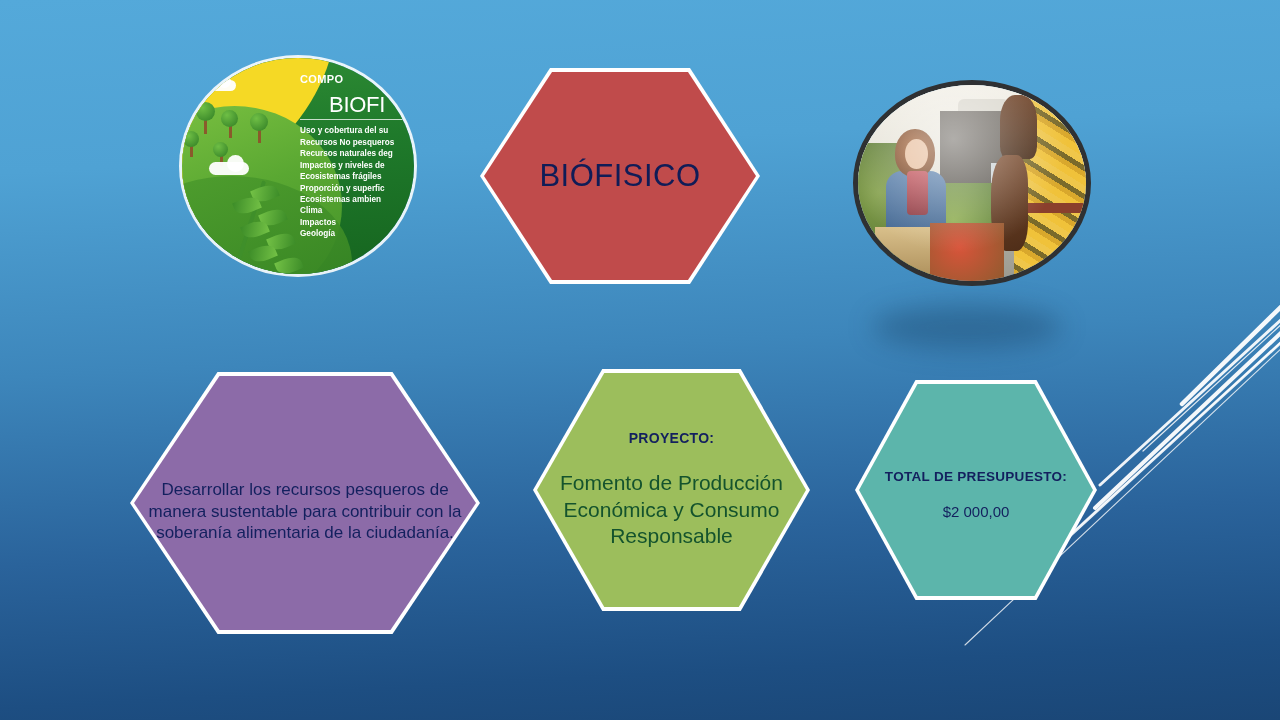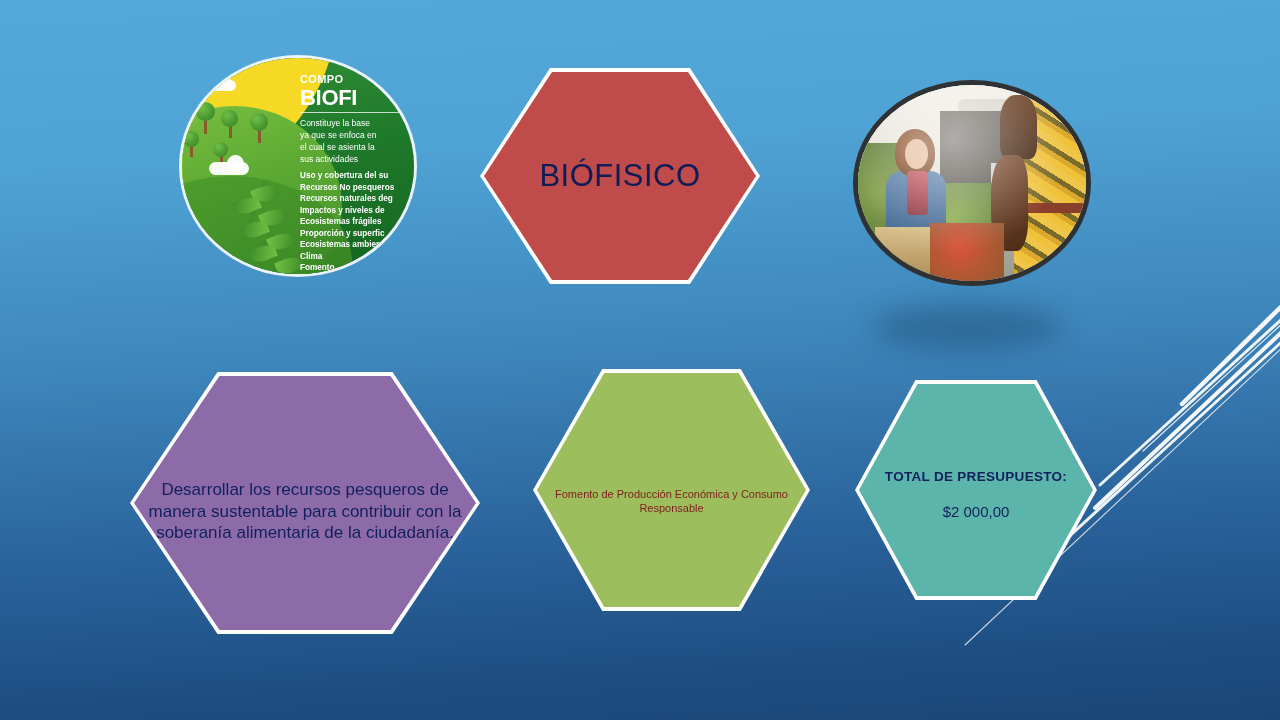--- a/index.html
+++ b/index.html
@@ -129,25 +129,26 @@
   }
   .ci-kicker {
     font-size: 11px;
     font-weight: bold;
     letter-spacing: .4px;
     line-height: 1;
     white-space: nowrap;
   }
   .ci-title {
     font-size: 22px;
-    font-weight: bold;
+    font-weight: normal;
     letter-spacing: -.3px;
     line-height: 1.05;
     white-space: nowrap;
-    margin-top: 1px;
+    margin-top: 8px;
+    text-align: center;
   }
   .ci-rule {
     width: 120px;
     height: 1px;
     background: rgba(255,255,255,.75);
     margin: 3px 0 4px 0;
   }
   .ci-body {
     font-size: 8.5px;
     line-height: 1.42;
@@ -267,23 +268,23 @@
   #hex-proyecto-border { left: 533px; top: 369px; width: 277px; height: 242px; }
   #hex-proyecto        { left: 537px; top: 373px; width: 269px; height: 234px; background: #9cbe5c; }
   .proyecto-head {
     font-size: 14px;
     font-weight: bold;
     letter-spacing: .3px;
     color: #13205e;
   }
   .proyecto-body {
     margin-top: 24px;
-    font-size: 11px;
+    font-size: 21px;
     line-height: 1.26;
-    color: #7f1d1d;
+    color: #14532d;
   }
 
   
   #hex-presupuesto-border { left: 855px; top: 380px; width: 242px; height: 220px; }
   #hex-presupuesto        { left: 859px; top: 384px; width: 234px; height: 212px; background: #5cb5ab; }
   .presupuesto-head {
     font-size: 13.5px;
     font-weight: bold;
     letter-spacing: .3px;
     line-height: 1.3;
@@ -348,36 +349,30 @@
       <div class="ci-leaf" style="left:86px; top:176px; transform:rotate(-22deg);"></div>
       <div class="ci-leaf" style="left:94px; top:200px; transform:rotate(-22deg);"></div>
       <div class="ci-leaf" style="left:52px; top:140px; transform:rotate(158deg);"></div>
       <div class="ci-leaf" style="left:60px; top:164px; transform:rotate(158deg);"></div>
       <div class="ci-leaf" style="left:68px; top:188px; transform:rotate(158deg);"></div>
 
       <div class="ci-textpanel">
         <div class="ci-kicker">COMPO</div>
         <div class="ci-title">BIOFI</div>
         <div class="ci-rule"></div>
-        <div class="ci-body">
-          <div>Constituye la base</div>
-          <div>ya que se enfoca en</div>
-          <div>el cual se asienta la</div>
-          <div>sus actividades</div>
-        </div>
         <div class="ci-list">
           <div>Uso y cobertura del su</div>
           <div>Recursos No pesqueros</div>
           <div>Recursos naturales deg</div>
           <div>Impactos y niveles de</div>
           <div>Ecosistemas frágiles</div>
           <div>Proporción y superfic</div>
           <div>Ecosistemas ambien</div>
           <div>Clima</div>
-          <div>Fomento</div>
+          <div>Impactos</div>
           <div>Geología</div>
 
         </div>
       </div>
     </div>
   </div>
 
   <div class="oval-photo">
     <div class="op-bg">
       <div class="op-sky"></div>
@@ -411,20 +406,21 @@
   <div class="hex-border" id="hex-objetivo-border"></div>
   <div class="hex" id="hex-objetivo">
     <div class="hex-content">
       <div class="objetivo-body">Desarrollar los recursos pesqueros de manera sustentable para contribuir con la soberanía alimentaria de la ciudadanía.</div>
     </div>
   </div>
 
   <div class="hex-border" id="hex-proyecto-border"></div>
   <div class="hex" id="hex-proyecto">
     <div class="hex-content">
+      <div class="proyecto-head">PROYECTO:</div>
       <div class="proyecto-body">Fomento de Producción Económica y Consumo Responsable</div>
     </div>
   </div>
 
   <div class="hex-border" id="hex-presupuesto-border"></div>
   <div class="hex" id="hex-presupuesto">
     <div class="hex-content">
       <div class="presupuesto-head">TOTAL DE PRESUPUESTO:</div>
       <div class="presupuesto-body">$2 000,00</div>
     </div>

